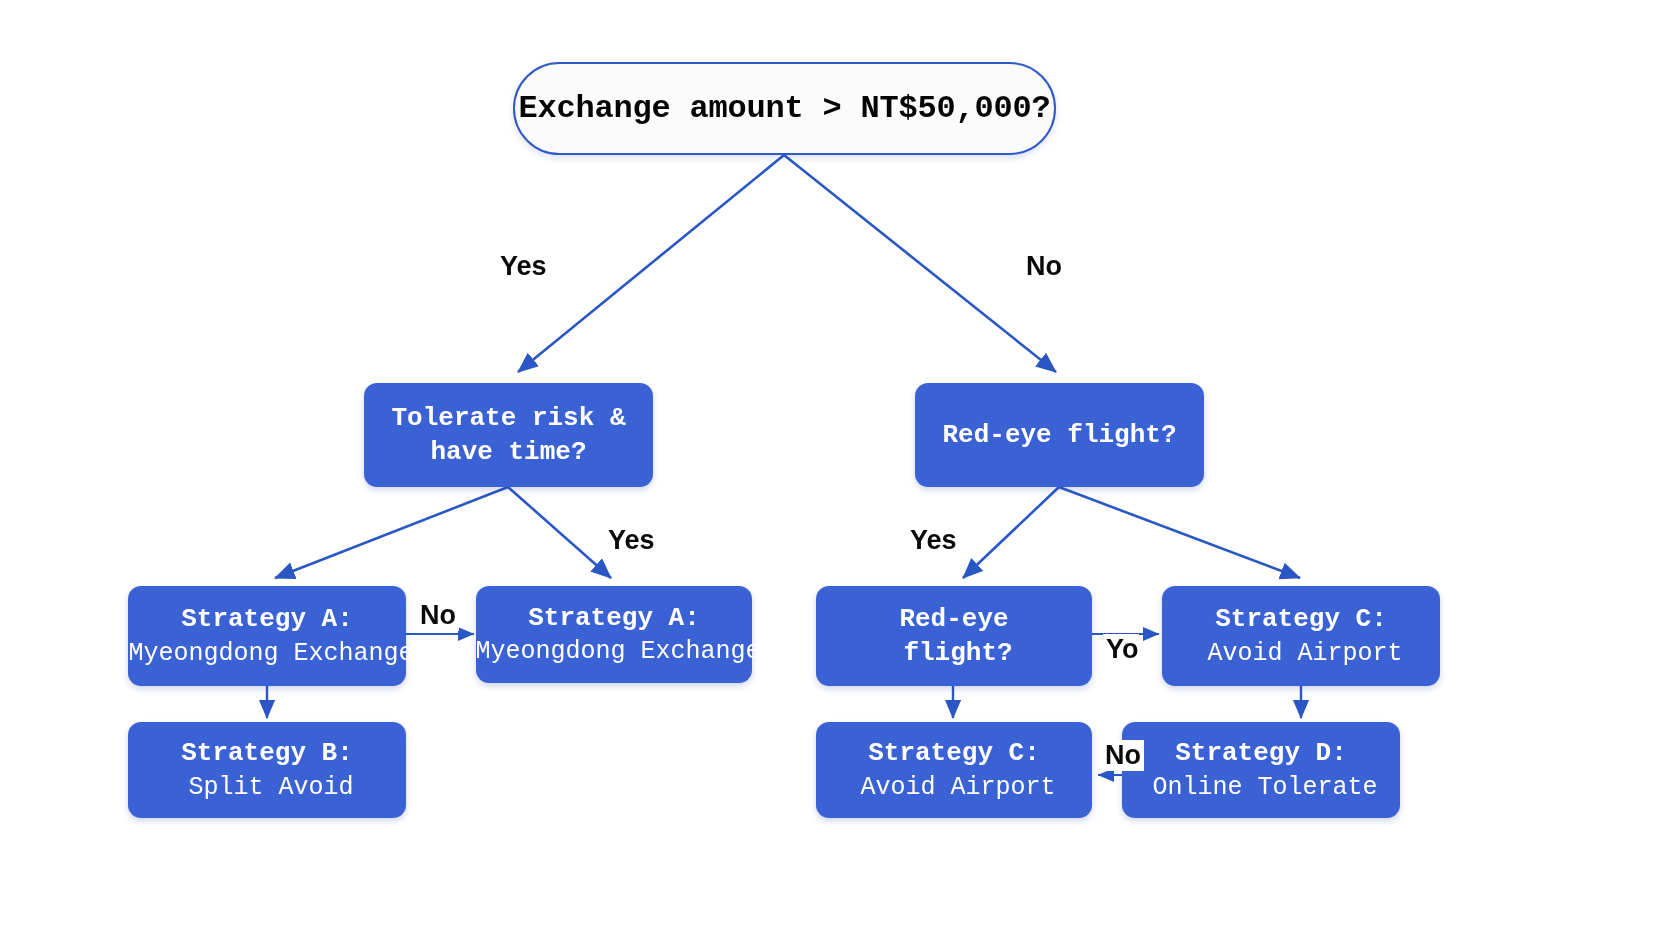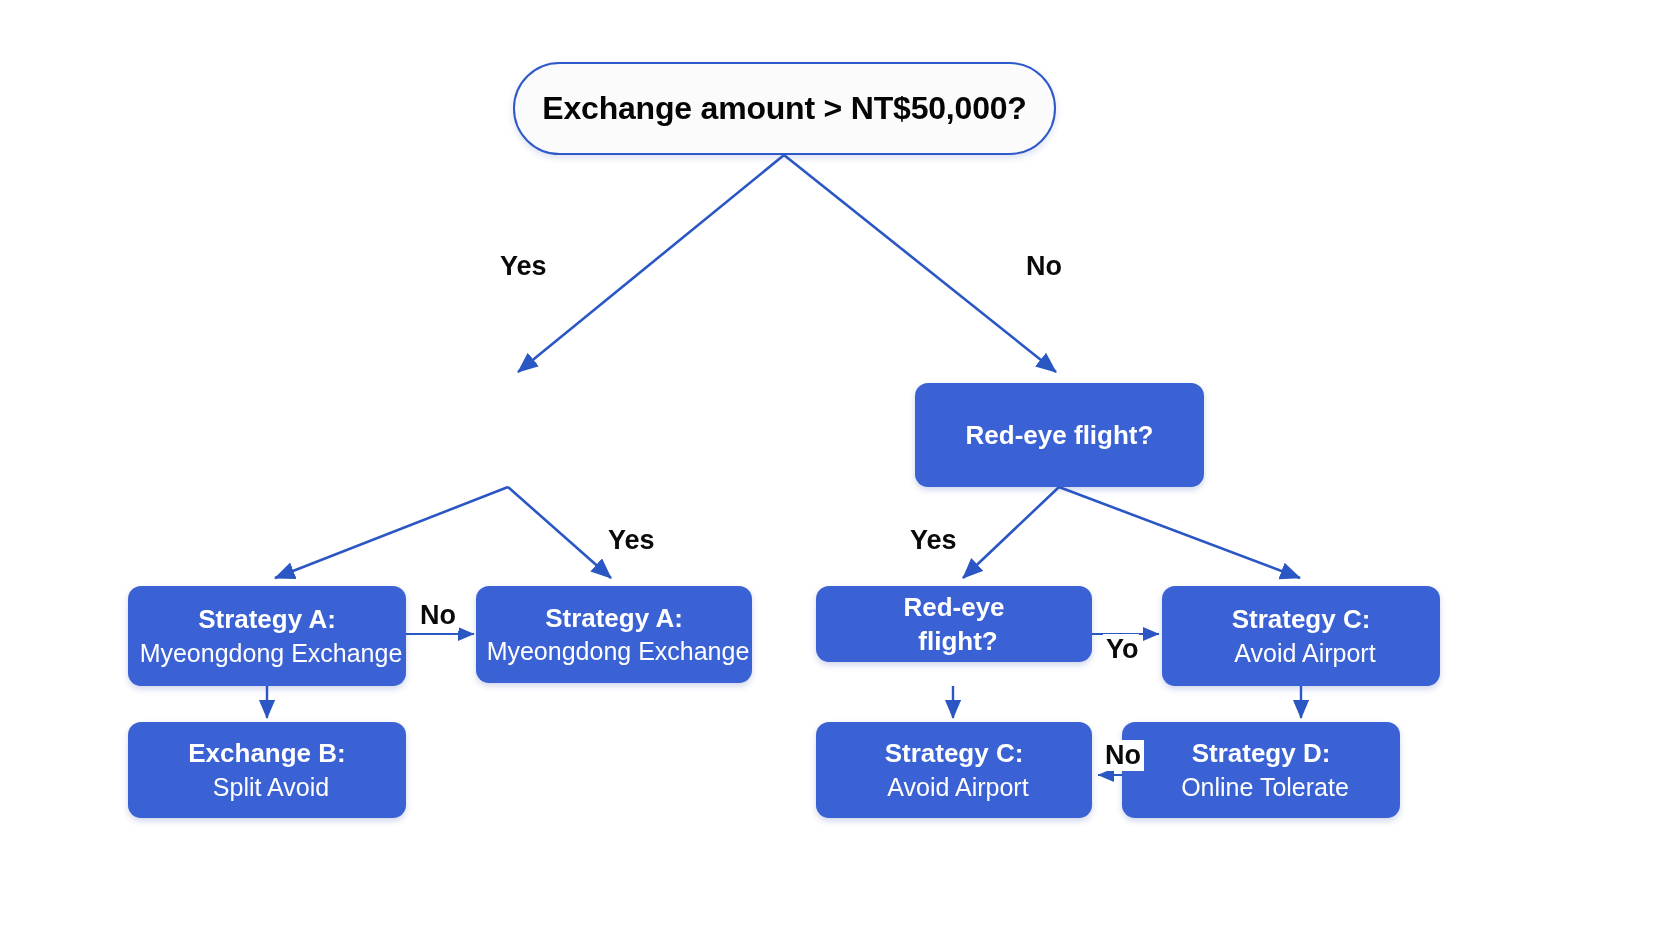--- a/index.html
+++ b/index.html
@@ -29,20 +29,21 @@
   
   .node {
     position: absolute;
     box-sizing: border-box;
     display: flex;
     flex-direction: column;
     align-items: center;
     justify-content: center;
     text-align: center;
     z-index: 3;
+    font-family: Liberation Mono, monospace;
   }
 
   .node-root {
     border: 2.5px solid #2f59c8;
     background: #fbfbfc;
     border-radius: 60px;
     box-shadow: 0 3px 7px rgba(40, 70, 170, 0.16);
     color: #050505;
   }
   .node-root .line1 {
@@ -134,47 +135,51 @@
 
     <path d="M 1301,686 L 1301,718" stroke="#2b57c4" stroke-width="2.4" fill="none" marker-end="url(#arrowhead-big)"></path>
 
     <path d="M 1161,775 L 1098,775" stroke="#2b57c4" stroke-width="2.2" fill="none" marker-end="url(#arrowhead)"></path>
   </svg>
 
   <div class="node node-root" style="left:513px; top:62px; width:543px; height:93px;">
     <div class="line1">Exchange amount &gt; NT$50,000?</div>
   </div>
 
+  <div class="node node-box" style="left:364px; top:383px; width:289px; height:104px;">
+    <div class="line1">Tolerate risk &amp;</div>
+    <div class="line1">have time?</div>
+  </div>
 
   <div class="node node-box" style="left:915px; top:383px; width:289px; height:104px;">
     <div class="line1">Red-eye flight?</div>
   </div>
 
   <div class="node node-box" style="left:128px; top:586px; width:278px; height:100px;">
     <div class="line1">Strategy A:</div>
     <div class="line2">Myeongdong Exchange</div>
   </div>
 
   <div class="node node-box" style="left:476px; top:586px; width:276px; height:97px;">
     <div class="line1">Strategy A:</div>
     <div class="line2">Myeongdong Exchange</div>
   </div>
 
-  <div class="node node-box two-line-bold" style="left:816px; top:586px; width:276px; height:76px;">
+  <div class="node node-box two-line-bold" style="left:816px; top:586px; width:276px; height:100px;">
     <div class="line1">Red-eye</div>
     <div class="line2">flight?</div>
   </div>
 
   <div class="node node-box" style="left:1162px; top:586px; width:278px; height:100px;">
     <div class="line1">Strategy C:</div>
     <div class="line2">Avoid Airport</div>
   </div>
 
   <div class="node node-box" style="left:128px; top:722px; width:278px; height:96px;">
-    <div class="line1">Exchange B:</div>
+    <div class="line1">Strategy B:</div>
     <div class="line2">Split Avoid</div>
   </div>
 
   <div class="node node-box" style="left:816px; top:722px; width:276px; height:96px;">
     <div class="line1">Strategy C:</div>
     <div class="line2">Avoid Airport</div>
   </div>
 
   <div class="node node-box" style="left:1122px; top:722px; width:278px; height:96px;">
     <div class="line1">Strategy D:</div>

